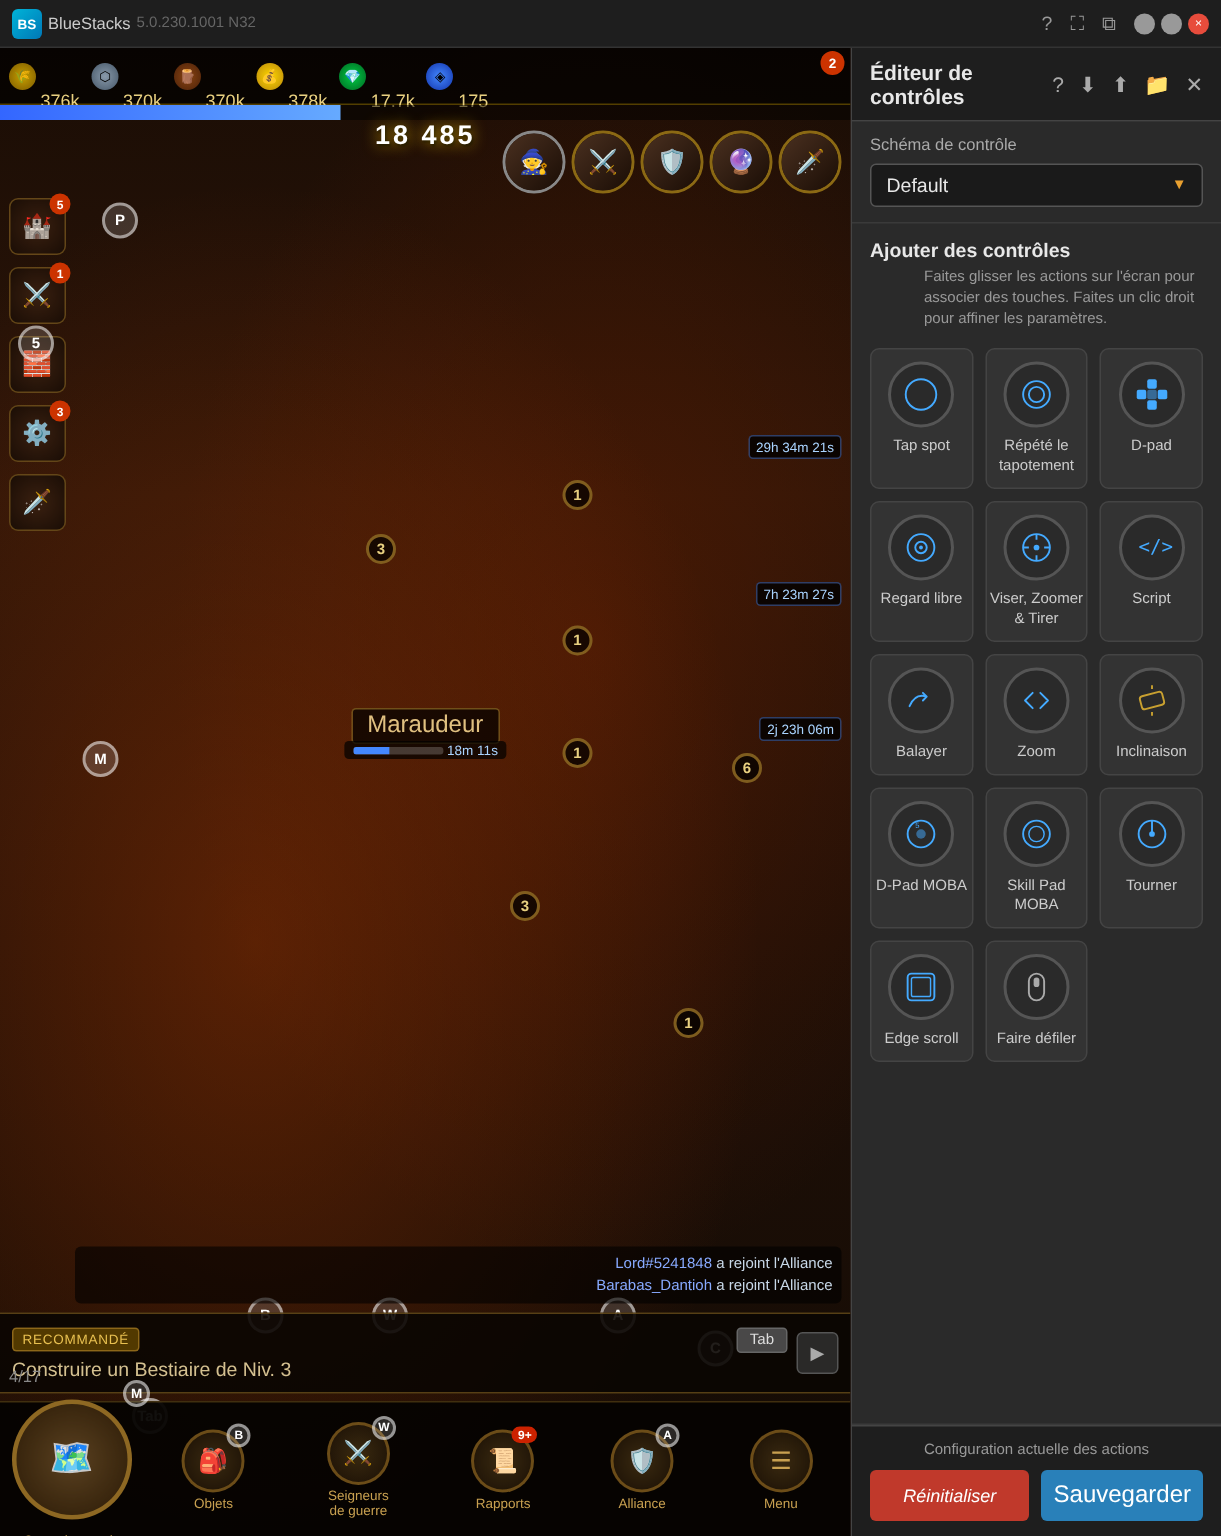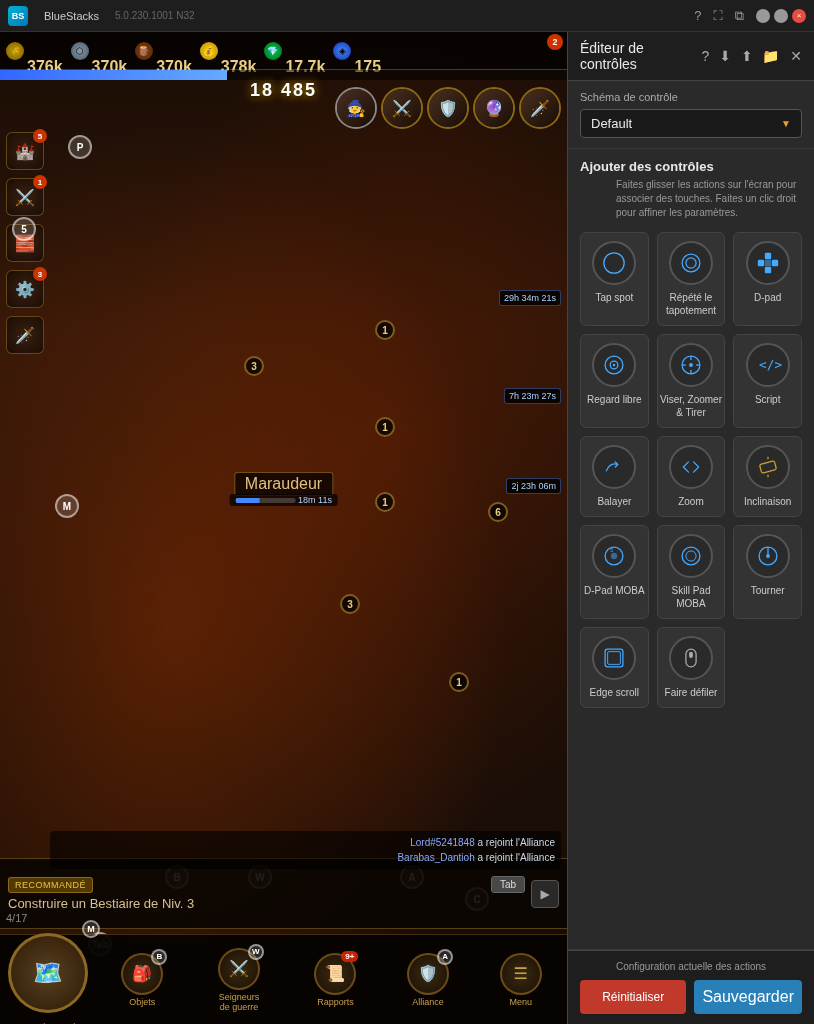--- a/index.html
+++ b/index.html
@@ -11,21 +11,21 @@
       background: #1e1e1e;
       display: flex;
       align-items: center;
       padding: 0 8px;
       border-bottom: 1px solid #333;
       position: relative;
     }
     .title-bar-left {
       display: flex;
       align-items: center;
-      gap: 16px;
+      gap: 4px;
       flex: 1;
     }
     .bs-logo {
       width: 20px; height: 20px;
       background: linear-gradient(135deg, #00b4d8, #0077b6);
       border-radius: 4px;
       display: flex; align-items: center; justify-content: center;
       font-size: 9px; color: white; font-weight: bold;
     }
     .bs-title { color: #ccc; font-size: 11px; }
@@ -98,21 +98,21 @@
       border-radius: 50%;
       display: flex; align-items: center; justify-content: center;
       font-size: 9px;
     }
     .res-food { background: radial-gradient(circle, #c8a000, #7a5800); }
     .res-stone { background: radial-gradient(circle, #8899aa, #445566); }
     .res-wood { background: radial-gradient(circle, #8B4513, #4a2008); }
     .res-gold { background: radial-gradient(circle, #FFD700, #b8860b); }
     .res-special { background: radial-gradient(circle, #00cc44, #006622); }
     .res-blue { background: radial-gradient(circle, #4488ff, #1133aa); }
-    .resource-value { color: #e8d080; font-size: 16px; font-weight: bold; margin-top: 32px; }
+    .resource-value { color: #e8d080; font-size: 12px; font-weight: normal; margin-top: 32px; }
 
     
     .score-display {
       position: absolute;
       top: 48px;
       left: 50%;
       transform: translateX(-50%);
       color: #fff;
       font-size: 18px;
       font-weight: bold;
@@ -224,21 +224,21 @@
     .char-timer-fill {
       width: 40%;
       height: 100%;
       background: #4488ff;
     }
 
     
     .quest-bar {
       position: absolute;
       bottom: 95px; left: 0; right: 0;
-      height: 71px;
+      height: 54px;
       background: rgba(10,5,2,0.9);
       border-top: 1px solid rgba(200,150,50,0.4);
       border-bottom: 1px solid rgba(200,150,50,0.4);
       display: flex;
       align-items: center;
       padding: 0 8px;
       gap: 6px;
     }
     .recommended-badge {
       background: rgba(100,70,0,0.8);
@@ -376,21 +376,21 @@
       background: #1e1e1e;
       padding: 8px 12px;
       display: flex;
       align-items: center;
       justify-content: space-between;
       border-bottom: 1px solid #444;
     }
     .panel-title {
       color: #e8e8e8;
       font-size: 14px;
-      font-weight: 400;
+      font-weight: 700;
     }
     .panel-header-icons {
       display: flex;
       gap: 10px;
       align-items: center;
     }
     .panel-icon { color: #aaa; font-size: 14px; cursor: pointer; }
 
     
     .schema-section {
@@ -506,20 +506,21 @@
     }
     .btn-reset {
       flex: 1;
       padding: 8px;
       background: #c0392b;
       color: white;
       border: none;
       border-radius: 4px;
       font-size: 12px;
       cursor: pointer;
+      font-style: italic;
     }
     .btn-save {
       flex: 1;
       padding: 8px;
       background: #2980b9;
       color: white;
       border: none;
       border-radius: 4px;
       font-size: 16px;
       cursor: pointer;

